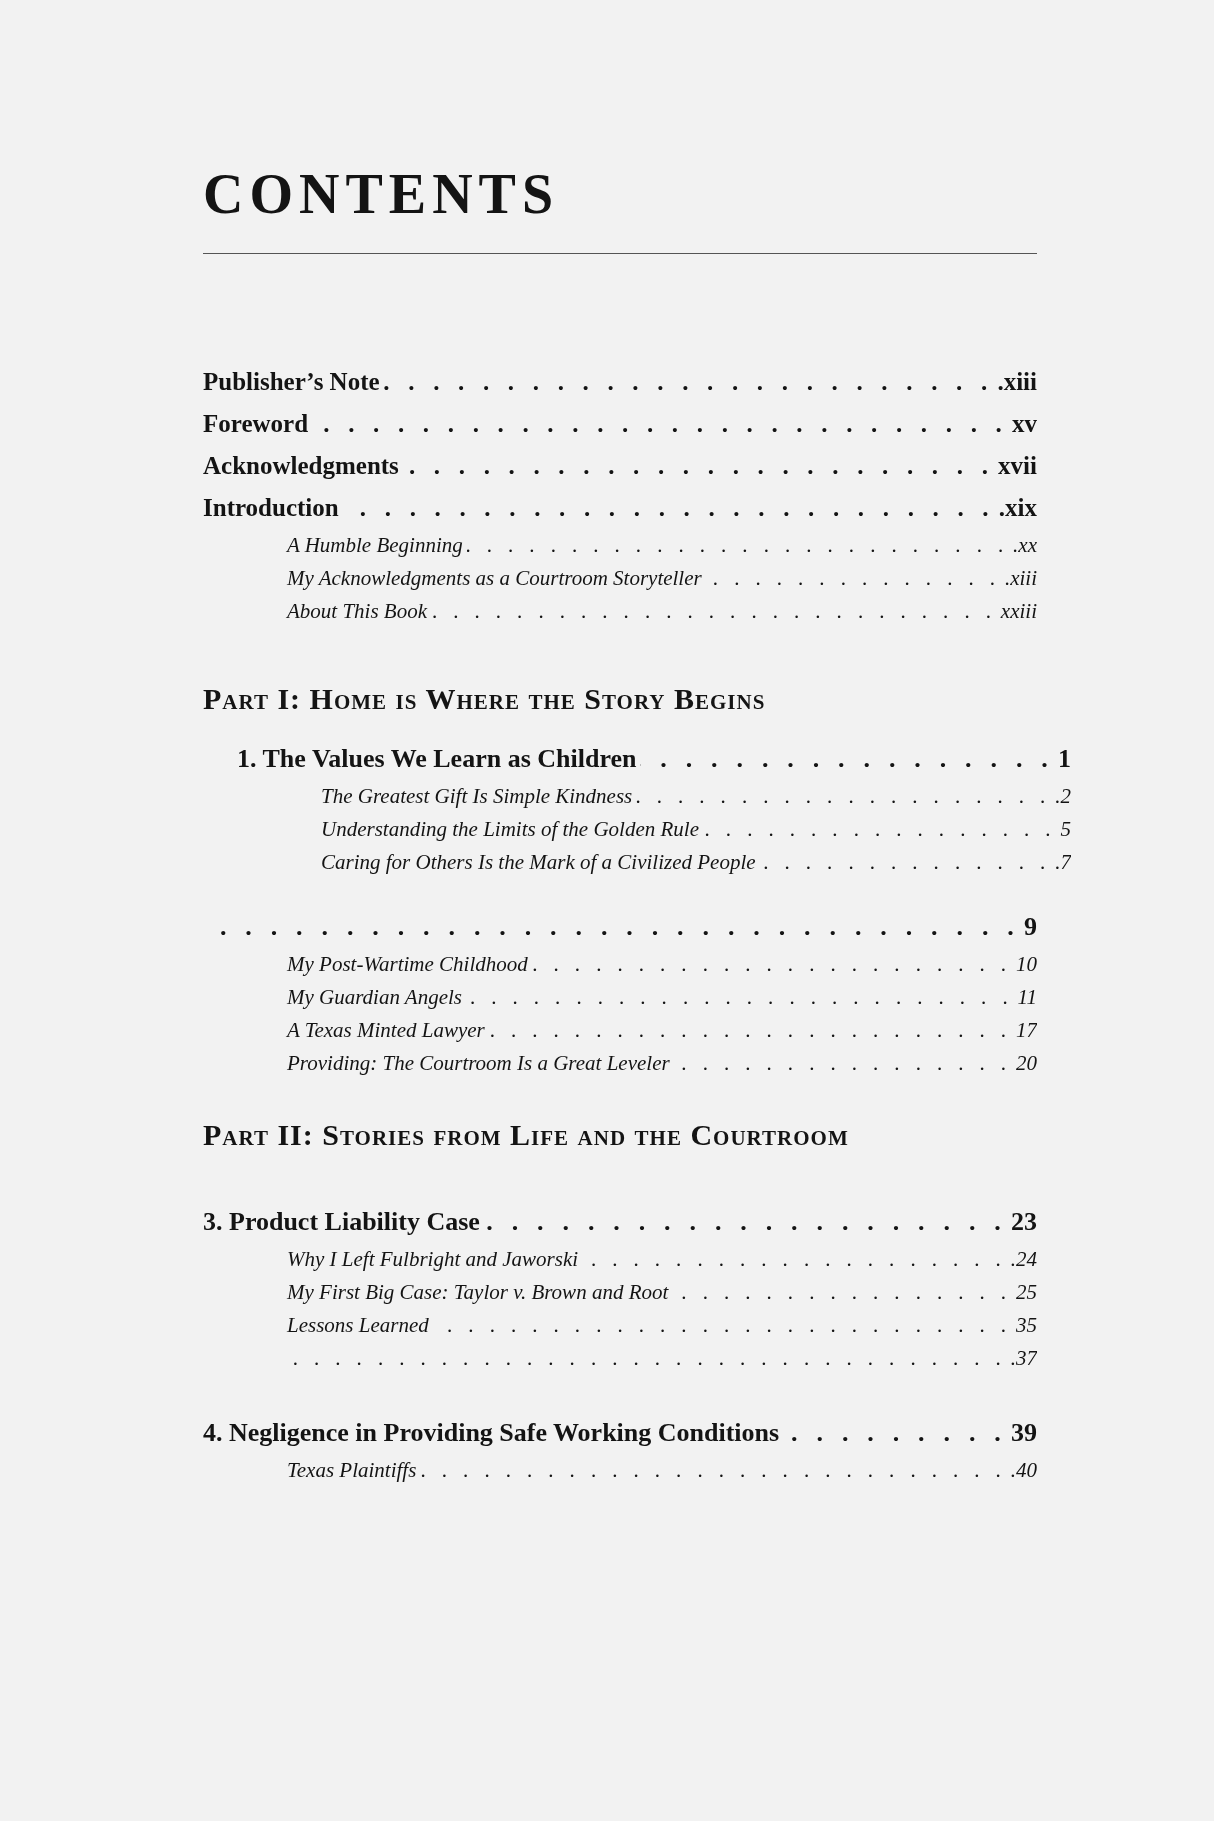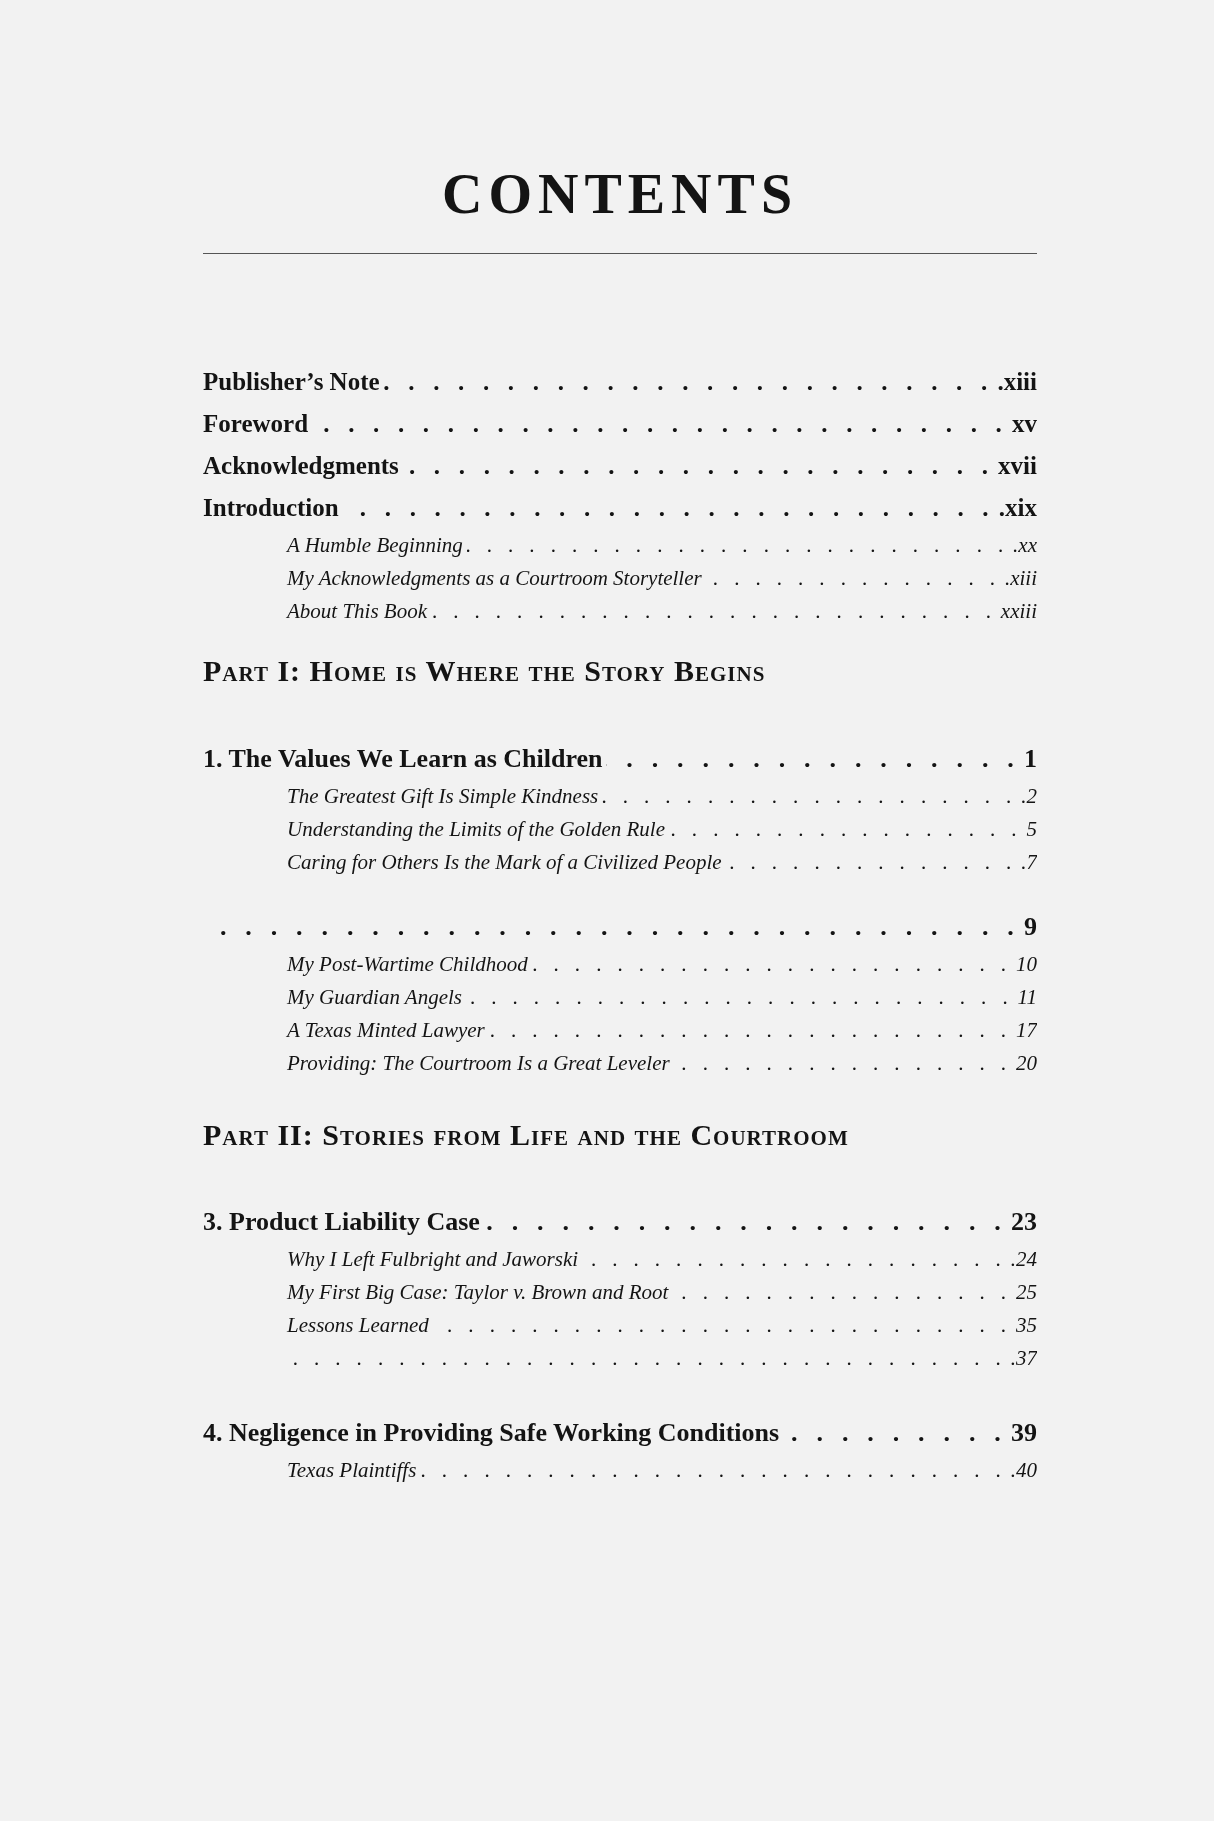--- a/index.html
+++ b/index.html
@@ -19,21 +19,21 @@
       position: absolute;
       left: 203px;
       top: 0;
       width: 834px;
     }
     .title {
       position: absolute;
       top: 166px;
       left: 0;
       width: 834px;
-      text-align: center;
+      text-align: left;
       font-size: 56px;
       letter-spacing: 6px;
       font-weight: bold;
       line-height: 1;
       text-transform: uppercase;
     }
     .rule {
       position: absolute;
       top: 253px;
       left: 0;
@@ -133,23 +133,23 @@
       <span class="leader">. . . . . . . . . . . . . . . . . . . . . . . . . . . . . . . . . . . . . . . . . . . . . . . . . . . . . . . . . . . . . . . . . . . . . . . . . . . . . . . . . . . . . . . . . . . . . . .</span>
       <span class="page-num">.xiii</span>
     </div>
     <div class="entry sub">
       <span class="label">About This Book</span>
       <span class="leader">. . . . . . . . . . . . . . . . . . . . . . . . . . . . . . . . . . . . . . . . . . . . . . . . . . . . . . . . . . . . . . . . . . . . . . . . . . . . . . . . . . . . . . . . . . . . . . .</span>
       <span class="page-num">xxiii</span>
     </div>
   </div>
 
-  <div class="toc part-heading" style="top:656px;">Part I: Home is Where the Story Begins</div>
-
-  <div class="toc" style="top:738px;">
+  <div class="toc part-heading" style="top:684px;">Part I: Home is Where the Story Begins</div>
+
+  <div class="toc" style="top:738px;margin-left:34px;">
     <div class="entry chapter">
       <span class="label">1. The Values We Learn as Children</span>
       <span class="leader">. . . . . . . . . . . . . . . . . . . . . . . . . . . . . . . . . . . . . . . . . . . . . . . . . . . . . . . . . . . . . . . . . . . . . . . . . . . . . . . . . . . . . . . . . . . . . . .</span>
       <span class="page-num">1</span>
     </div>
     <div class="entry sub">
       <span class="label">The Greatest Gift Is Simple Kindness</span>
       <span class="leader">. . . . . . . . . . . . . . . . . . . . . . . . . . . . . . . . . . . . . . . . . . . . . . . . . . . . . . . . . . . . . . . . . . . . . . . . . . . . . . . . . . . . . . . . . . . . . . .</span>
       <span class="page-num">.2</span>
     </div>

